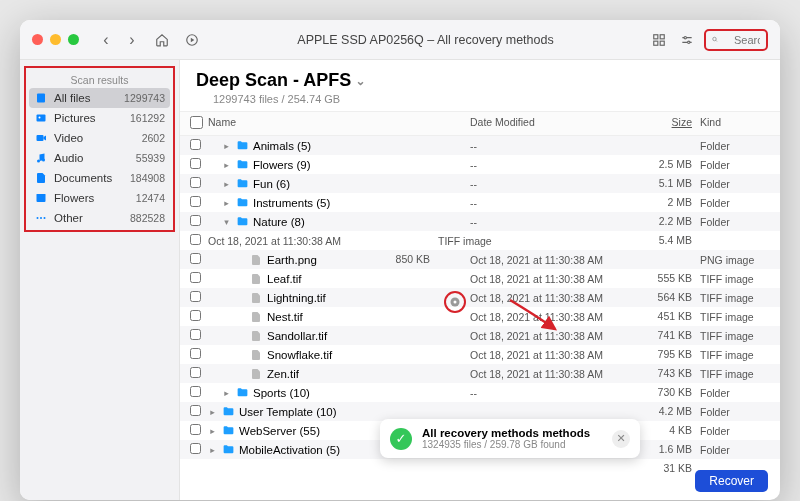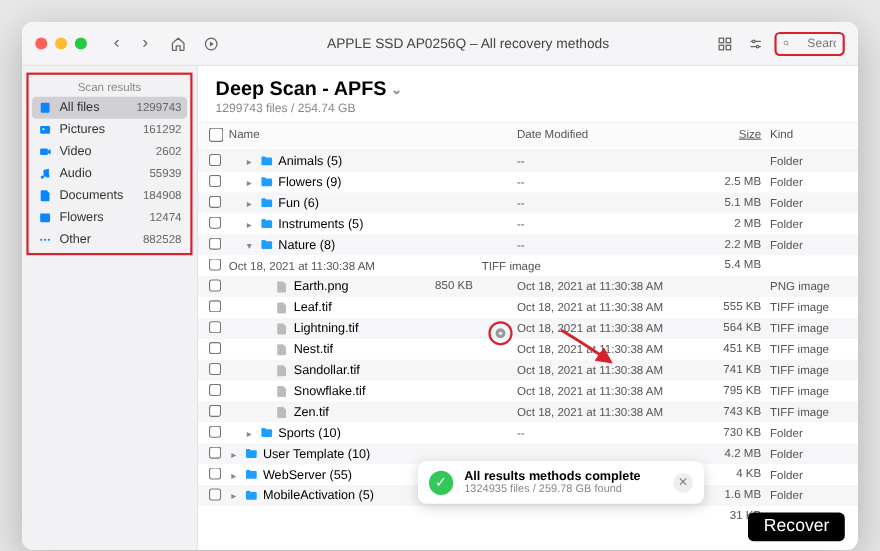--- a/index.html
+++ b/index.html
@@ -20,21 +20,21 @@
 .sb-group { border:2px solid #d6222a; margin:6px 4px 4px 4px; padding:2px 0;text-align:center; }
 .sb-title { font-size:10.5px; color:#888; padding:4px 8px 2px; }
 .sb-item { display:flex; align-items:center; padding:3px 8px; font-size:11.5px; color:#333; gap:6px; cursor:default; }
 .sb-item.active { background:#d0d0d4; border-radius:4px; margin:0 3px; padding:3px 5px; }
 .sb-item .cnt { margin-left:auto; font-size:10.5px; color:#666; }
 .sb-item .ic { width:14px; height:14px; display:flex; align-items:center; justify-content:center; color:#0a84ff; font-size:11px;}
 .show-finder { margin-top:auto; margin:auto 8px 10px; background:#e9e9eb; border:1px solid #d0d0d2; border-radius:5px; font-size:11px; padding:4px 0; text-align:center; }
 .main { flex:1; display:flex; flex-direction:column; position:relative; }
 .hdr { padding:10px 16px 6px; }
 .hdr h1 { font-size:18px; font-weight:700; display:flex; align-items:center; gap:4px; }
-.hdr .sub { font-size:11px; color:#888; margin-top:2px; }
+.hdr .sub { font-size:11px; color:#888; margin-top:2px;margin-left:17px; }
 .cols { display:flex; font-size:10.5px; color:#555; padding:4px 10px; border-top:1px solid #eee; border-bottom:1px solid #eee; background:#fbfbfb; }
 .cols .c0{width:18px;} .cols .c1{flex:1;} .cols .c2{width:170px;} .cols .c3{width:60px;text-align:right;padding-right:8px;text-decoration:underline;} .cols .c4{width:70px;}
 .rows { overflow-y:auto; flex:1; font-size:11.5px; }
 .row { display:flex; align-items:center; height:19px; padding:0 10px; }
 .row:nth-child(odd){ background:#f6f6f8; }
 .row .cb { width:18px; }
 .row .cb input { width:11px; height:11px; }
 .row .nm { flex:1; display:flex; align-items:center; gap:4px; }
 .row .dm { width:170px; color:#555; font-size:10.5px; position:relative;}
 .row .sz { width:60px; text-align:right; color:#555; font-size:10.5px; padding-right:8px;margin-top:36px;}
@@ -44,21 +44,21 @@
 .fic.folder svg{fill:#1e9fff;} .fic.file svg{fill:#bbb;}
 .indent1{padding-left:14px;} .indent2{padding-left:28px;}
 .preview-ring { position:absolute; left:-26px; top:-1px; width:22px; height:22px; border:2px solid #d6222a; border-radius:50%; display:flex; align-items:center; justify-content:center; }
 .preview-ring svg{fill:#888;}
 .arrow { position:absolute; left:325px; top:235px; pointer-events:none; }
 .toast { position:absolute; bottom:42px; left:200px; right:140px; background:#fff; border-radius:8px; box-shadow:0 3px 12px rgba(0,0,0,0.18); padding:8px 10px; display:flex; align-items:center; gap:10px; }
 .toast .ok { width:22px;height:22px;border-radius:50%;background:#34c759;display:flex;align-items:center;justify-content:center;color:#fff;font-size:13px;}
 .toast .tt { font-size:11.5px; font-weight:600; }
 .toast .ts { font-size:10px; color:#888; }
 .toast .x { margin-left:auto; width:18px;height:18px;border-radius:50%;background:#eee;color:#888;display:flex;align-items:center;justify-content:center;font-size:11px;}
-.recover { position:absolute; bottom:8px; right:12px; background:#000000; color:#fff; border:none; border-radius:5px; font-size:16px; padding:4px 14px; }
+.recover { position:absolute; bottom:8px; right:12px; background:#1d4ed8; color:#fff; border:none; border-radius:5px; font-size:12px; padding:4px 14px; }
 </style>
 </head>
 <body>
 
 <div class="window">
   <div class="titlebar">
     <div class="traffic">
       <div class="tl r"></div>
       <div class="tl y"></div>
       <div class="tl g"></div>
@@ -459,21 +459,21 @@
             <marker id="ah" markerWidth="6" markerHeight="6" refX="5" refY="3" orient="auto">
               <path d="M0,0 L6,3 L0,6 z" fill="#d6222a"></path>
             </marker>
           </defs>
           <path d="M5,5 Q30,20 50,34" stroke="#d6222a" stroke-width="2.5" fill="none" marker-end="url(#ah)"></path>
         </svg>
 
       <div class="toast">
         <div class="ok">✓</div>
         <div>
-          <div class="tt">All results methods complete</div>
+          <div class="tt">All recovery methods methods</div>
           <div class="ts">1324935 files / 259.78 GB found</div>
         </div>
         <div class="x">✕</div>
       </div>
 
       <button class="recover">Recover</button>
     </div>
   </div>
 </div>
 

